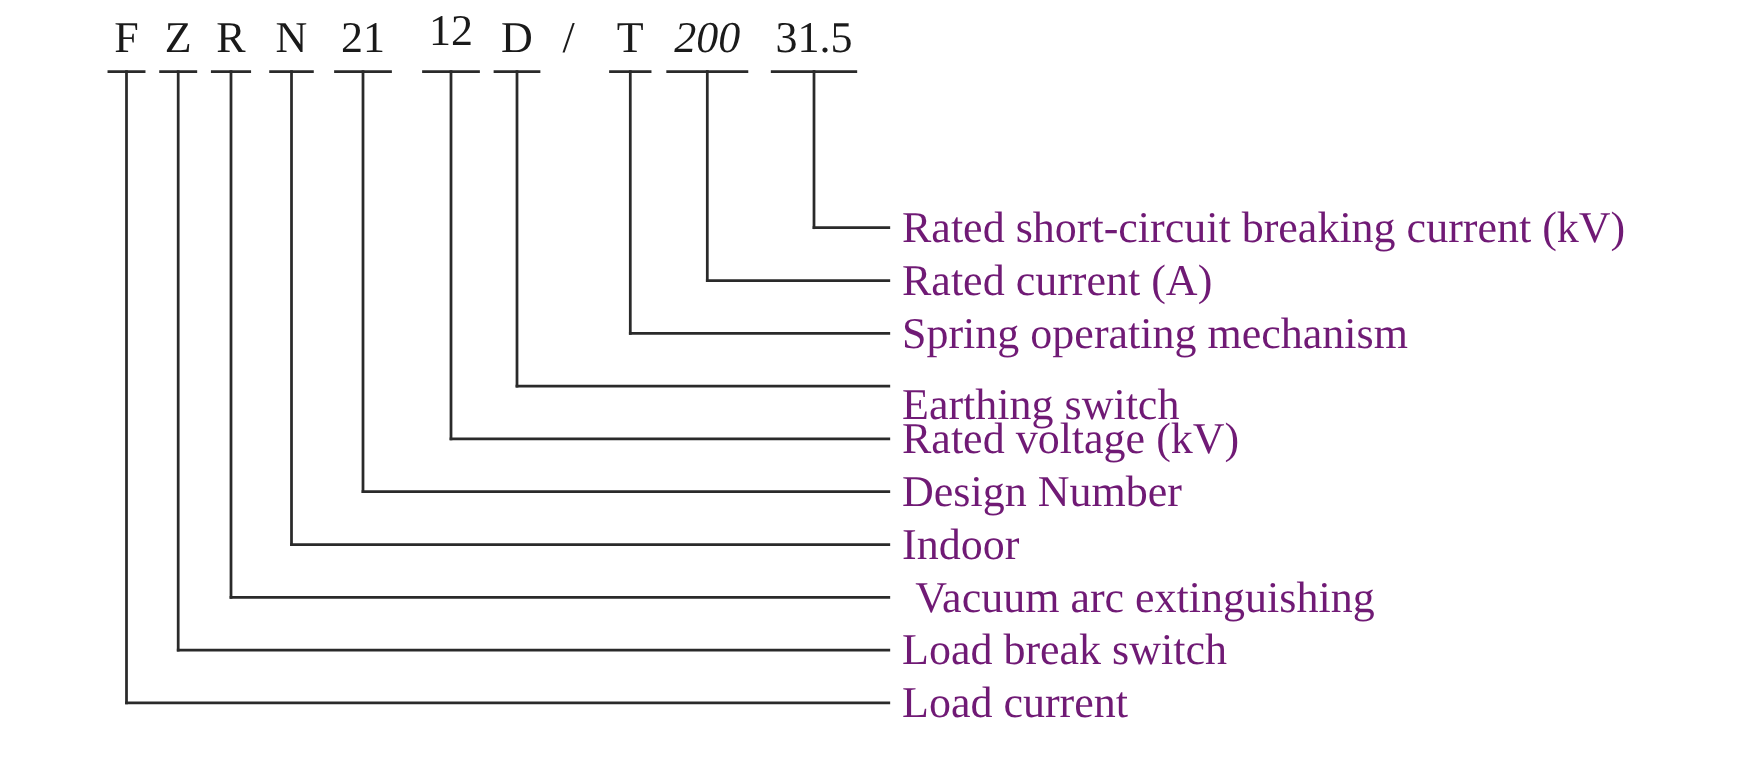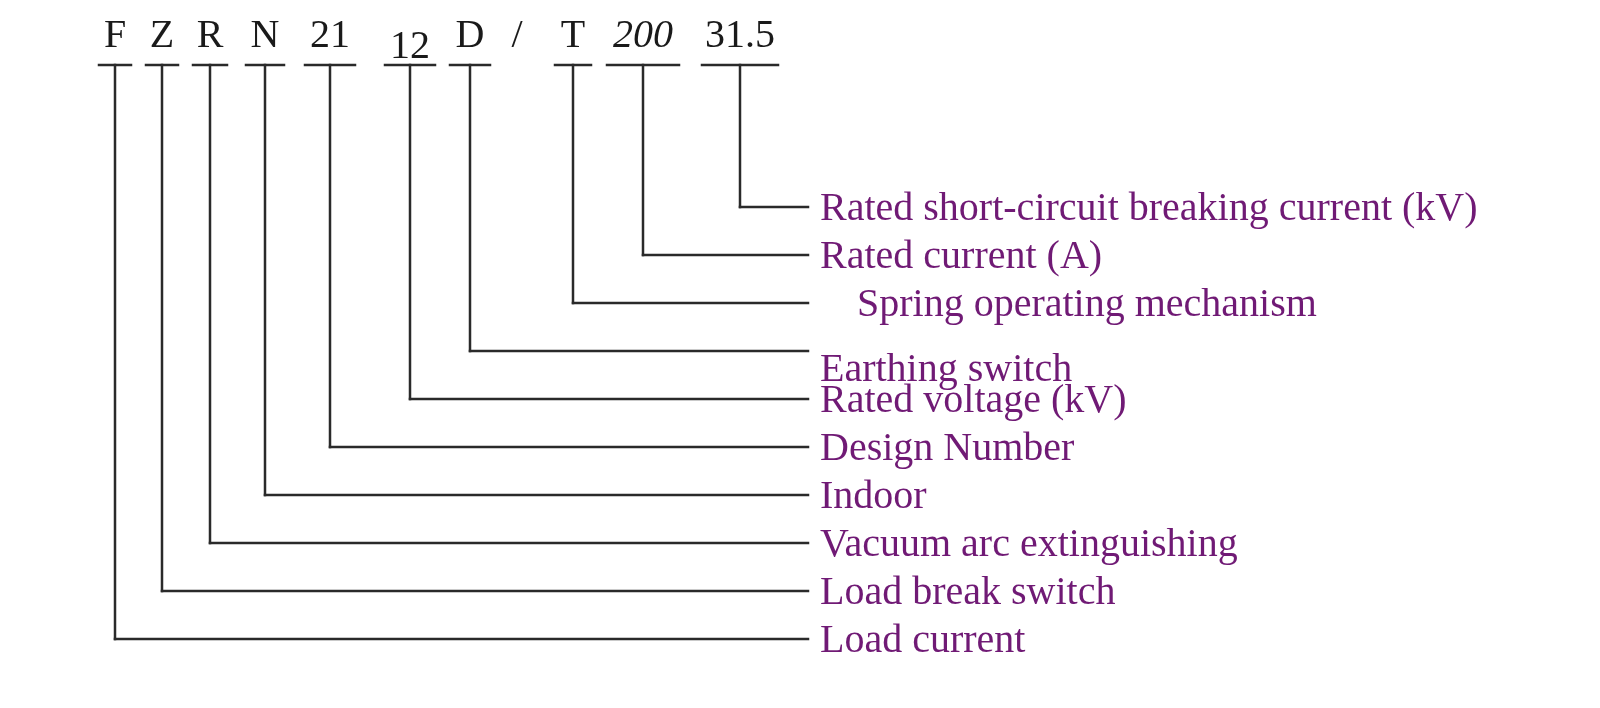--- a/index.html
+++ b/index.html
@@ -81,34 +81,34 @@
       <line x1="115" y1="65" x2="115" y2="639" stroke="#2a2a2a" stroke-width="2.5" stroke-linecap="square"></line>
       <line x1="115" y1="639" x2="808" y2="639" stroke="#2a2a2a" stroke-width="2.5" stroke-linecap="square"></line>
     </svg>
 
   <div id="code-layer">
       <div class="code-char" style="left: 115px; top: 14px;">F</div>
       <div class="code-char" style="left: 162px; top: 14px;">Z</div>
       <div class="code-char" style="left: 210px; top: 14px;">R</div>
       <div class="code-char" style="left: 265px; top: 14px;">N</div>
       <div class="code-char" style="left: 330px; top: 14px;">21</div>
-      <div class="code-char" style="left: 410px; top: 25px;">12</div>
+      <div class="code-char" style="left: 410px; top: 8px;">12</div>
       <div class="code-char" style="left: 470px; top: 14px;">D</div>
       <div class="code-char" style="left: 517px; top: 14px;">/</div>
       <div class="code-char" style="left: 573px; top: 14px;">T</div>
       <div class="code-char" style="left: 643px; top: 14px; font-style: italic;">200</div>
       <div class="code-char" style="left: 740px; top: 14px;">31.5</div>
     </div>
 
   <div id="label-layer">
       <div class="label-text" style="top: 207px;">Rated short-circuit breaking current (kV)</div>
       <div class="label-text" style="top: 255px;">Rated current (A)</div>
-      <div class="label-text" style="top: 303px; margin-left: 37px;">Spring operating mechanism</div>
+      <div class="label-text" style="top: 303px;">Spring operating mechanism</div>
       <div class="label-text" style="top: 368px;">Earthing switch</div>
       <div class="label-text" style="top: 399px;">Rated voltage (kV)</div>
       <div class="label-text" style="top: 447px; text-align: right;">Design Number</div>
       <div class="label-text" style="top: 495px;">Indoor</div>
-      <div class="label-text" style="top: 543px;">Vacuum arc extinguishing</div>
+      <div class="label-text" style="top: 543px; margin-left: 12px;">Vacuum arc extinguishing</div>
       <div class="label-text" style="top: 591px;">Load break switch</div>
       <div class="label-text" style="top: 639px;">Load current</div>
     </div>
 
 </div>
 
 </body></html>

